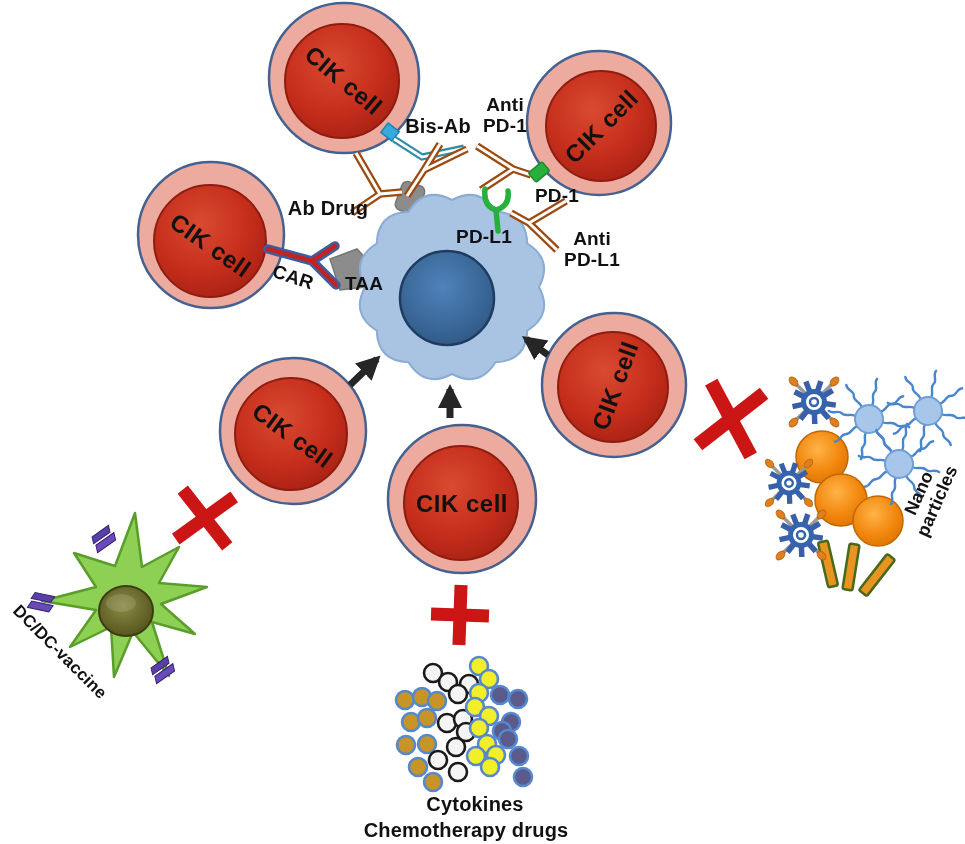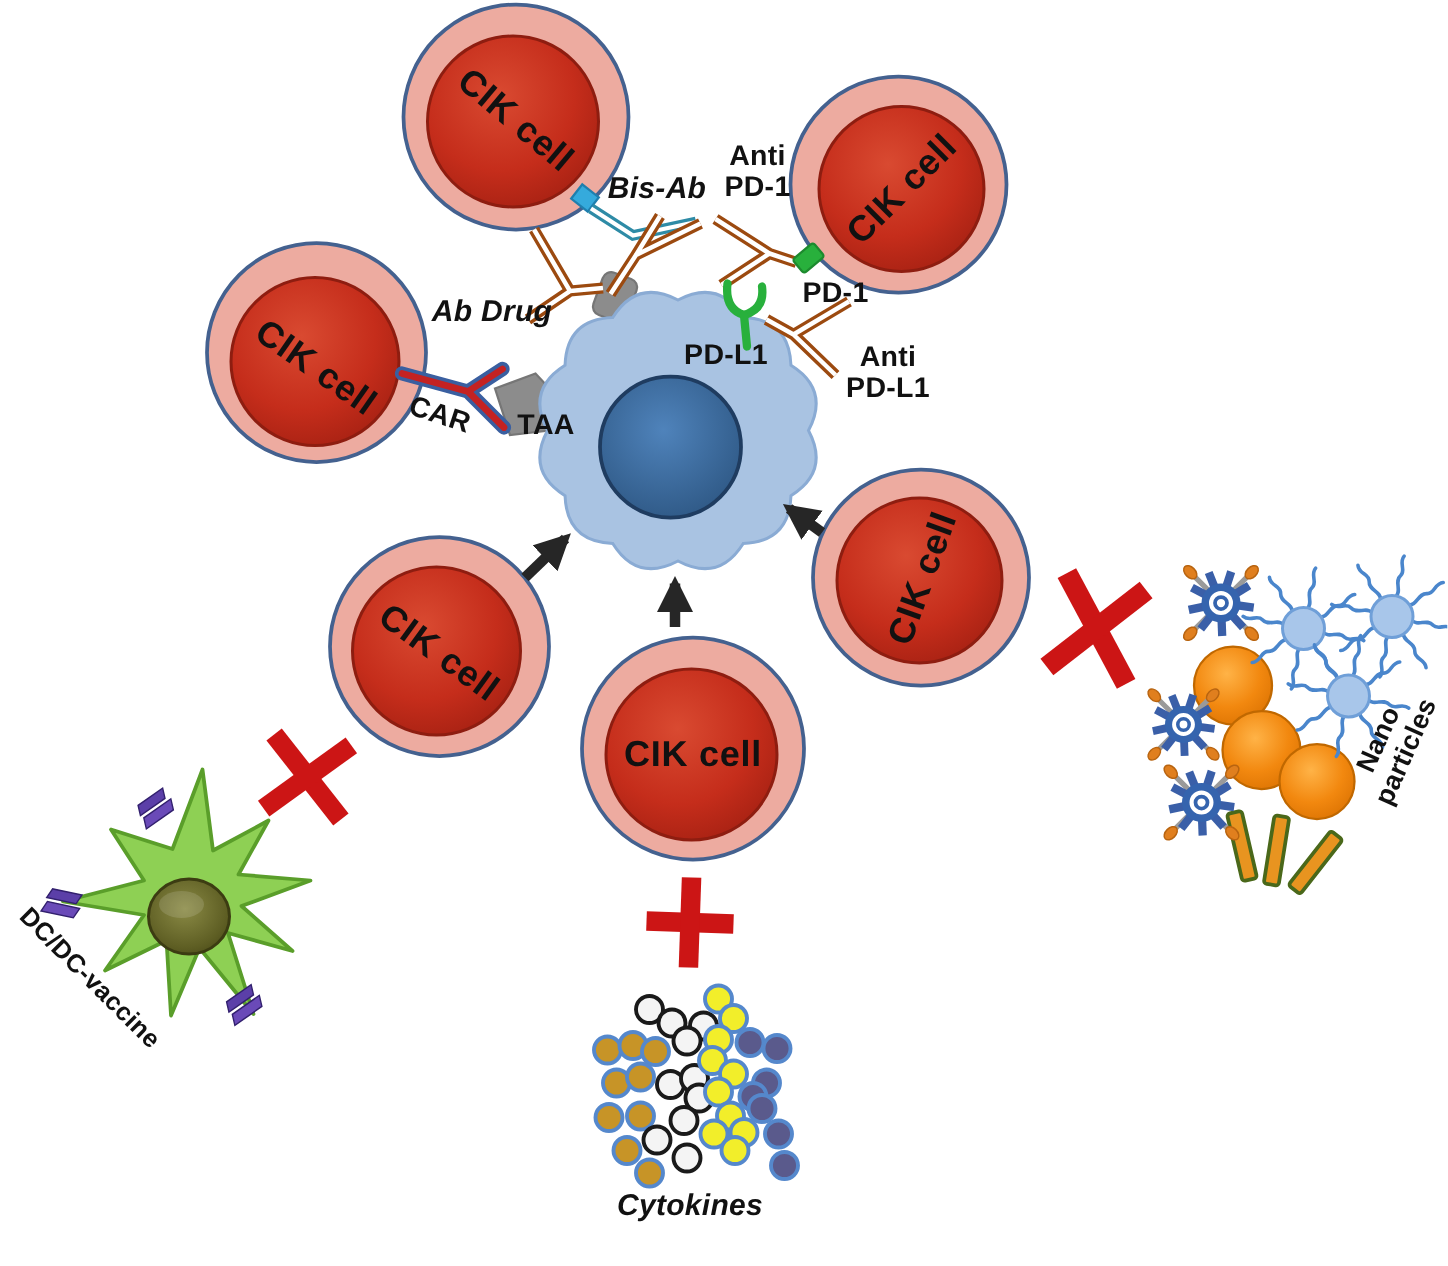--- a/index.html
+++ b/index.html
@@ -3,21 +3,21 @@
 <meta charset="utf-8">
 <style>
   html,body{margin:0;padding:0;background:#ffffff;}
   #stage{position:relative;width:965px;height:844px;background:#ffffff;overflow:hidden;
          font-family:"Liberation Sans", sans-serif;}
   #scene{position:absolute;left:0;top:0;}
   .lbl{position:absolute;font-weight:700;color:#111111;white-space:pre-line;
        text-align:center;line-height:1.12;letter-spacing:0.2px;}
   .lbl-cik{font-size:24px;letter-spacing:0.5px;}
   .lbl-tumor{font-size:27px;}
-  .lbl-med{font-size:20px;font-style:italic;}
+  .lbl-med{font-size:20px;}
   .lbl-sm{font-size:19px;}
   .lbl-rot{font-size:17px;}
   .ab-outer{stroke:#9c4a10;stroke-width:7.5;fill:none;stroke-linecap:butt;stroke-linejoin:miter;}
   .ab-inner{stroke:#ffffff;stroke-width:3;fill:none;stroke-linecap:butt;stroke-linejoin:miter;}
   .teal-outer{stroke:#2e8ba6;stroke-width:7;fill:none;stroke-linecap:butt;}
   .teal-inner{stroke:#ffffff;stroke-width:2.8;fill:none;stroke-linecap:butt;}
   .car-outer{stroke:#3a5fa0;stroke-width:9.5;fill:none;stroke-linecap:round;}
   .car-inner{stroke:#c42222;stroke-width:4.5;fill:none;stroke-linecap:round;}
   .arrow{stroke:#262626;stroke-width:7;}
   .redmark{stroke:#cc1515;stroke-width:13;stroke-linecap:butt;}
@@ -316,14 +316,15 @@
   <div class="lbl lbl-sm" style="left:484px;top:237px;transform:translate(-50%,-50%)">PD-L1</div>
   <div class="lbl lbl-sm" style="left:592px;top:249px;transform:translate(-50%,-50%)">Anti
 PD-L1</div>
   <div class="lbl lbl-med" style="left:328px;top:208px;transform:translate(-50%,-50%)">Ab Drug</div>
   <div class="lbl lbl-sm" style="left:293px;top:277px;transform:translate(-50%,-50%) rotate(18deg)">CAR</div>
   <div class="lbl lbl-sm" style="left:364px;top:284px;transform:translate(-50%,-50%)">TAA</div>
 
   <div class="lbl lbl-rot" style="left:60px;top:652px;transform:translate(-50%,-50%) rotate(45deg)">DC/DC-vaccine</div>
   <div class="lbl lbl-rot" style="left:928px;top:497px;font-size:18px;transform:translate(-50%,-50%) rotate(-66deg)">Nano particles</div>
 
-  <div class="lbl lbl-med" style="left:460px;top:804px;transform:translate(-50%,-50%)">Cytokines</div>
+  <div class="lbl lbl-med" style="left:475px;top:804px;transform:translate(-50%,-50%)">Cytokines</div>
+  <div class="lbl lbl-med" style="left:466px;top:830px;transform:translate(-50%,-50%)">Chemotherapy drugs</div>
 </div>
 
 </body></html>

